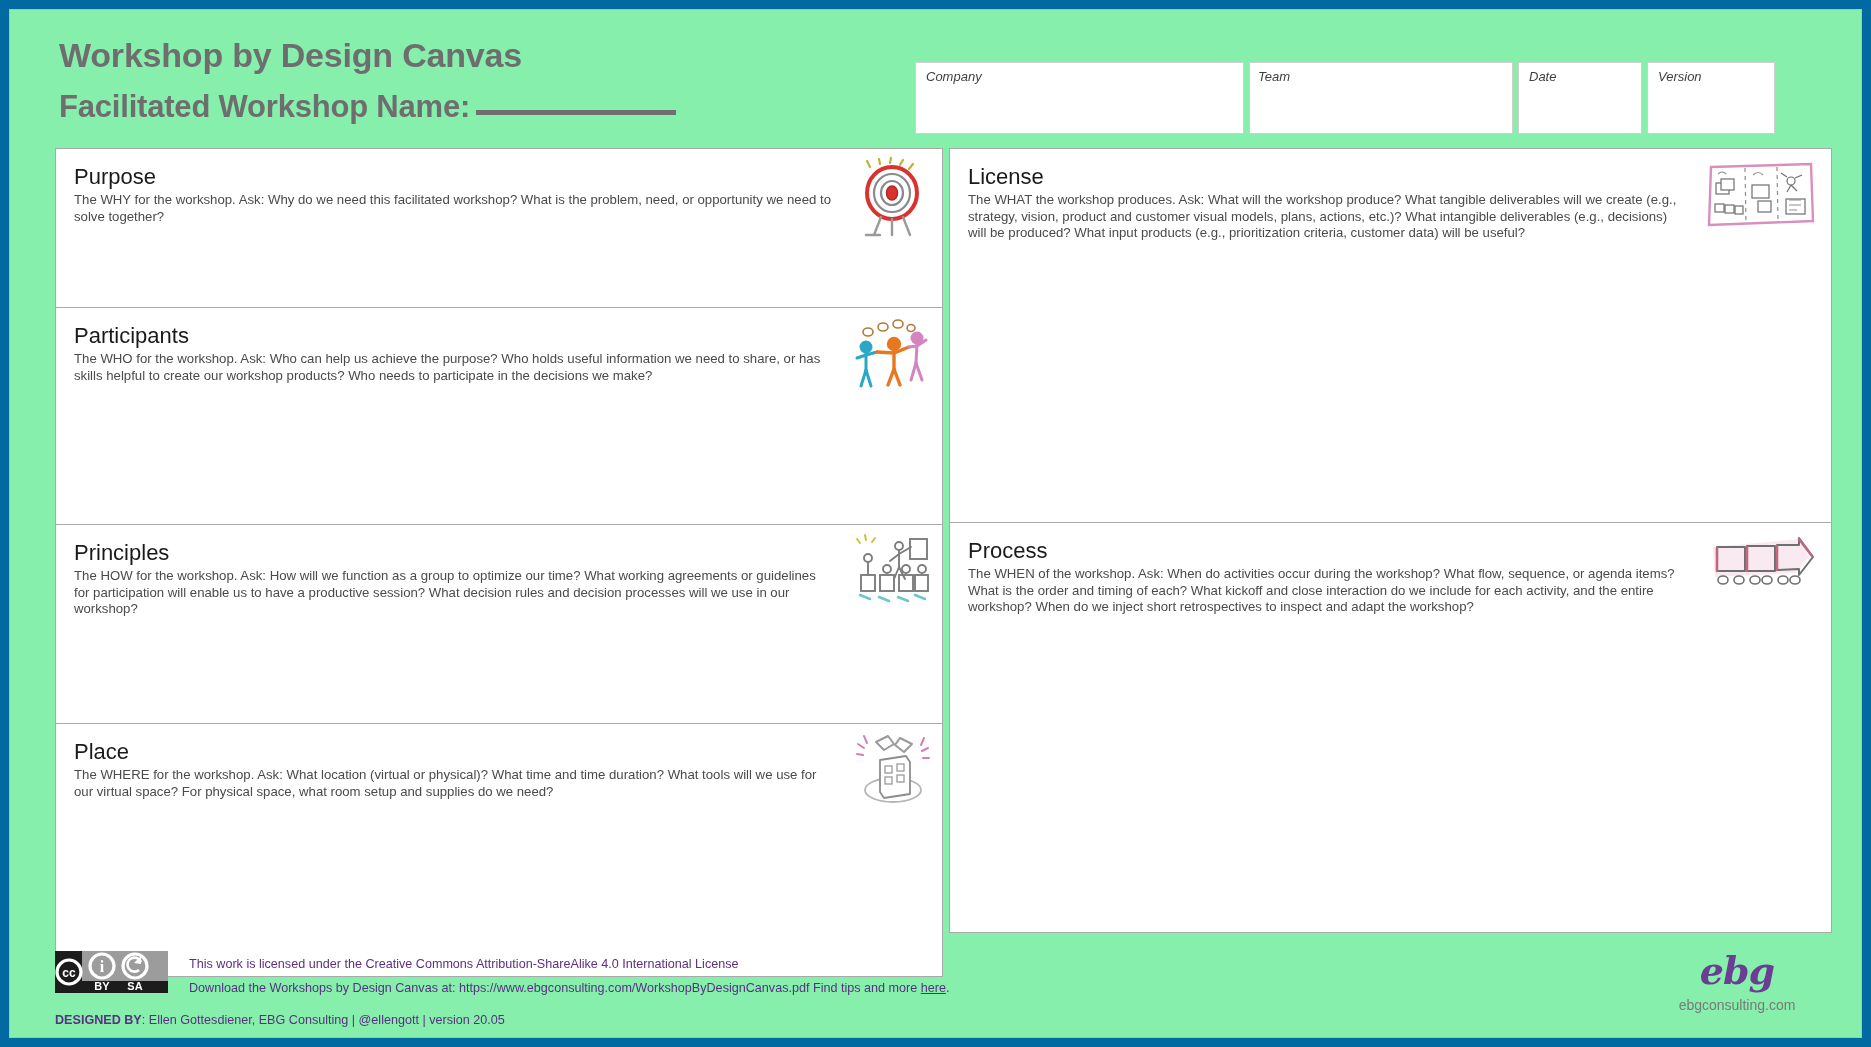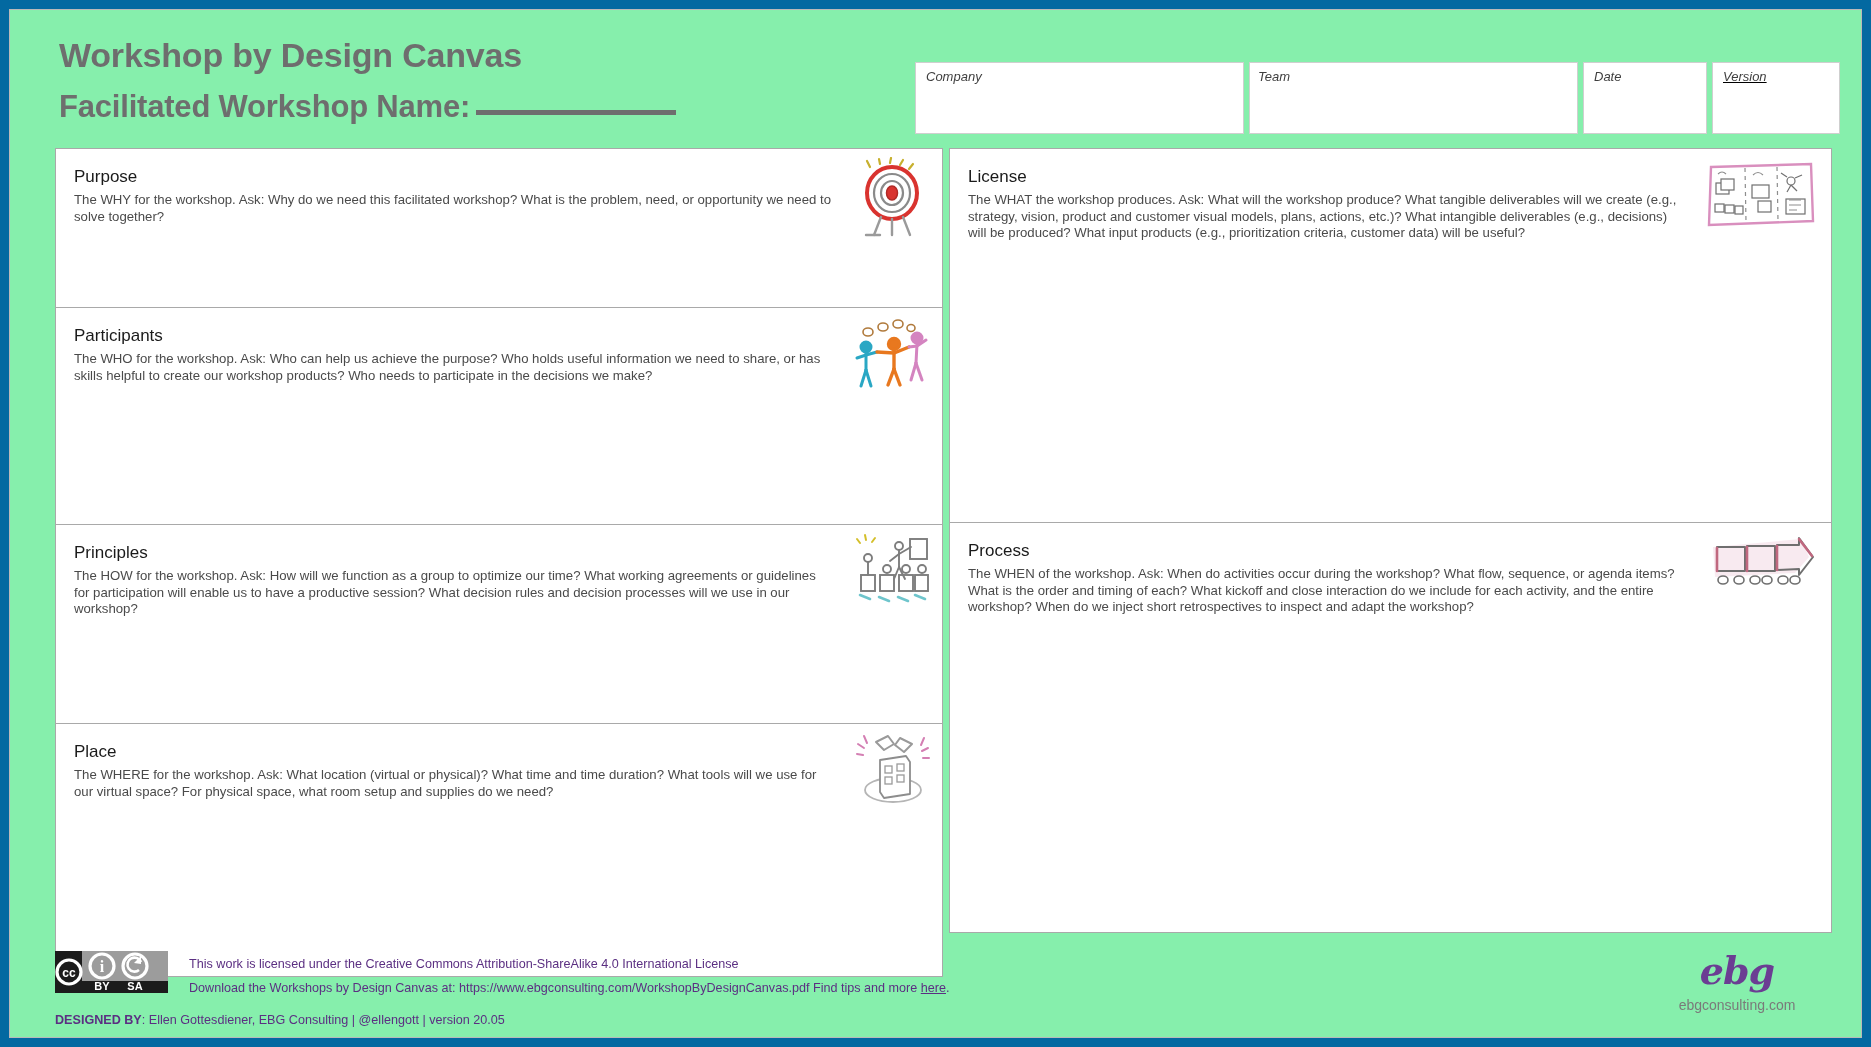--- a/index.html
+++ b/index.html
@@ -66,23 +66,23 @@
     gap: 5px;
   }
   .meta-field {
     background: #ffffff;
     border: 1px solid #cfcfcf;
     box-sizing: border-box;
     height: 72px;
     padding: 6px 10px 0 10px;
   }
   .meta-field.company { width: 329px; }
-  .meta-field.team    { width: 329px; padding-left: 8px; }
+  .meta-field.team    { width: 264px; padding-left: 8px; }
   .meta-field.date    { width: 124px; }
-  .meta-field.version { width: 128px; text-decoration: underline; }
+  .meta-field.version { width: 128px; }
   .meta-label {
     font-size: 13px;
     font-style: italic;
     color: #3f3f3f;
     line-height: 16px;
   }
 
   
   .main {
     position: absolute;
@@ -111,21 +111,21 @@
     box-sizing: border-box;
     overflow: hidden;
   }
   .panel-inner {
     padding: 14px 18px 10px 18px;
     position: relative;
     height: 100%;
     box-sizing: border-box;
   }
   .panel-title {
-    font-size: 17px;
+    font-size: 22px;
     color: #1a1a1a;
     line-height: 27px;
     margin: 0 0 2px 0;
     font-weight: normal;
   }
   .panel-desc {
     font-size: 13.2px;
     color: #4a4a4a;
     line-height: 16.5px;
     margin: 0;

